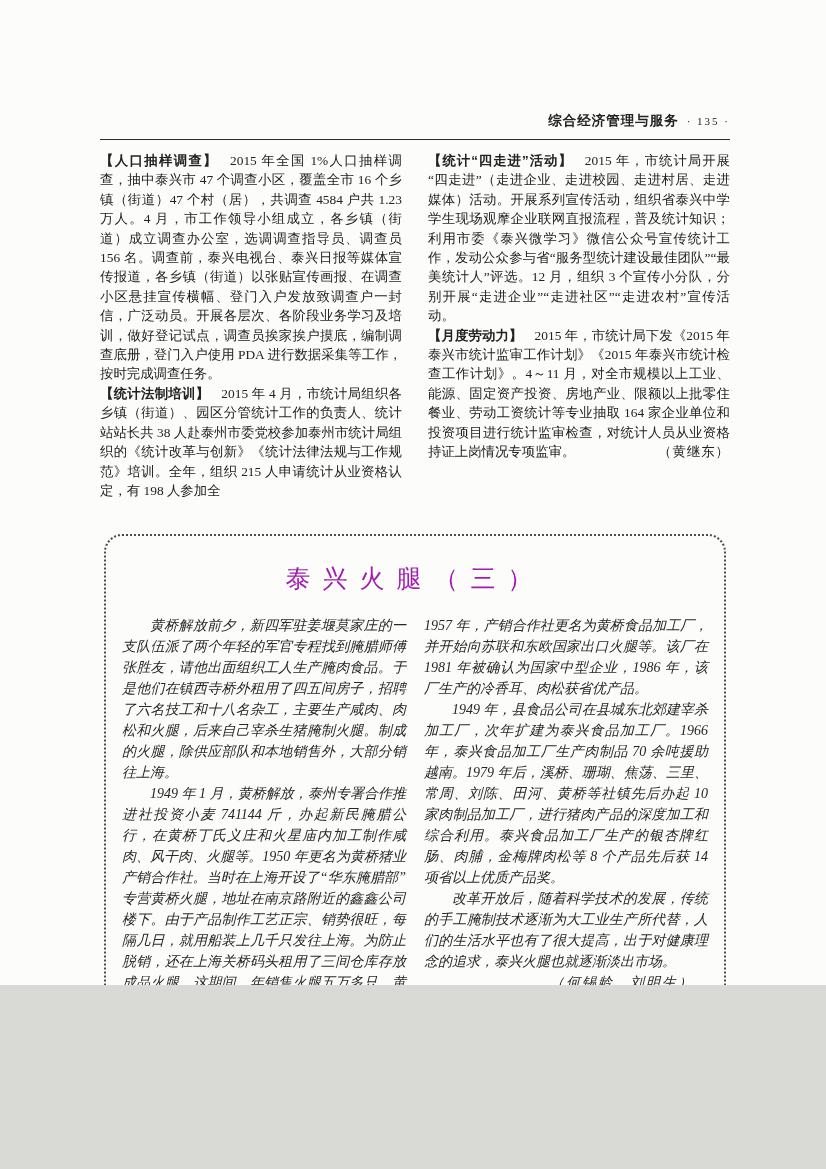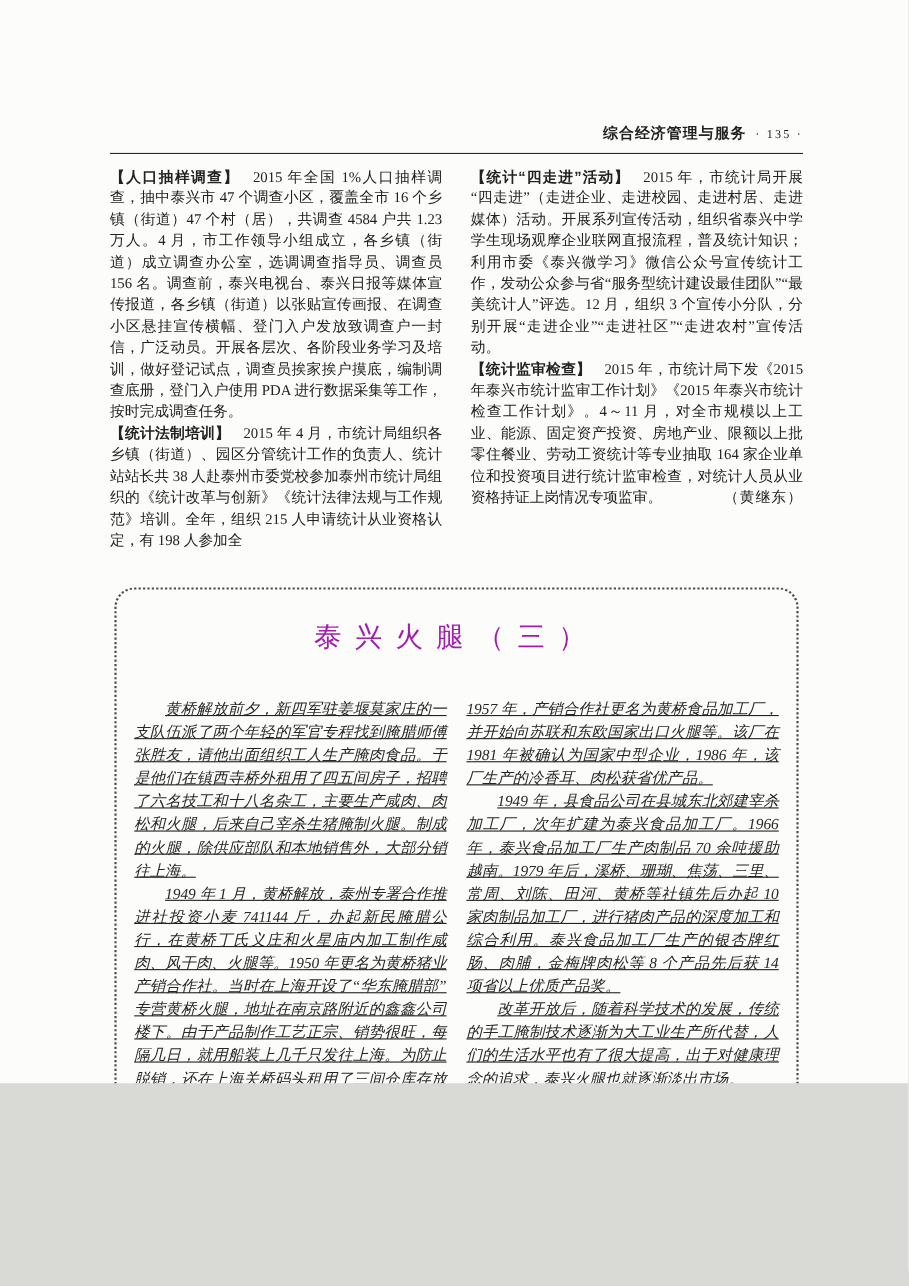--- a/index.html
+++ b/index.html
@@ -33,21 +33,21 @@
   .feature-box{
     margin:34px 4px 0 4px;
     border:2px dotted #4c4c4c;border-radius:18px;
     padding:26px 16px 30px 16px;box-sizing:border-box;
   }
   .feature-title{
     text-align:center;font-weight:400;font-size:25px;
     letter-spacing:12px;color:#a21caf;
     font-family:"Liberation Serif","DejaVu Serif",serif;
   }
-  .feature-columns{display:flex;gap:18px;margin-top:40px;text-decoration:underline;}
+  .feature-columns{display:flex;gap:18px;margin-top:20px;}
   .fcol{
     width:296px;font-size:14px;line-height:21px;text-align:justify;
     font-style:italic;color:#262626;
   }
   .fcol p{margin:0;}
   .indent{text-indent:2em;}
   .feature-credit{text-align:right;padding-right:14px;margin-top:4px;letter-spacing:2px;}
 </style>
 </head>
 <body>
@@ -69,21 +69,21 @@
         <p class="entry">
           <span class="entry-title">【统计法制培训】</span><span>2015 年 4 月，市统计局组织各乡镇（街道）、园区分管统计工作的负责人、统计站站长共 38 人赴泰州市委党校参加泰州市统计局组织的《统计改革与创新》《统计法律法规与工作规范》培训。全年，组织 215 人申请统计从业资格认定，有 198 人参加全</span>
         </p>
       </div>
 
       <div class="col">
         <p class="entry">
           <span class="entry-title">【统计“四走进”活动】</span><span>2015 年，市统计局开展“四走进”（走进企业、走进校园、走进村居、走进媒体）活动。开展系列宣传活动，组织省泰兴中学学生现场观摩企业联网直报流程，普及统计知识；利用市委《泰兴微学习》微信公众号宣传统计工作，发动公众参与省“服务型统计建设最佳团队”“最美统计人”评选。12 月，组织 3 个宣传小分队，分别开展“走进企业”“走进社区”“走进农村”宣传活动。</span>
         </p>
         <p class="entry">
-          <span class="entry-title">【统计监审检查】</span><span>2015 年，市统计局下发《2015 年泰兴市统计监审工作计划》《2015 年泰兴市统计检查工作计划》。4～11 月，对全市规模以上工业、能源、固定资产投资、房地产业、限额以上批零住餐业、劳动工资统计等专业抽取 164 家企业单位和投资项目进行统计监审检查，对统计人员从业资格持证上岗情况专项监审。</span><span class="credit-inline">（黄继东）</span>
+          <span class="entry-title">【月度劳动力】</span><span>2015 年，市统计局下发《2015 年泰兴市统计监审工作计划》《2015 年泰兴市统计检查工作计划》。4～11 月，对全市规模以上工业、能源、固定资产投资、房地产业、限额以上批零住餐业、劳动工资统计等专业抽取 164 家企业单位和投资项目进行统计监审检查，对统计人员从业资格持证上岗情况专项监审。</span><span class="credit-inline">（黄继东）</span>
         </p>
       </div>
 
     </div>
 
     <div class="feature-box">
       <div class="feature-title">泰兴火腿（三）</div>
 
       <div class="feature-columns">
 

